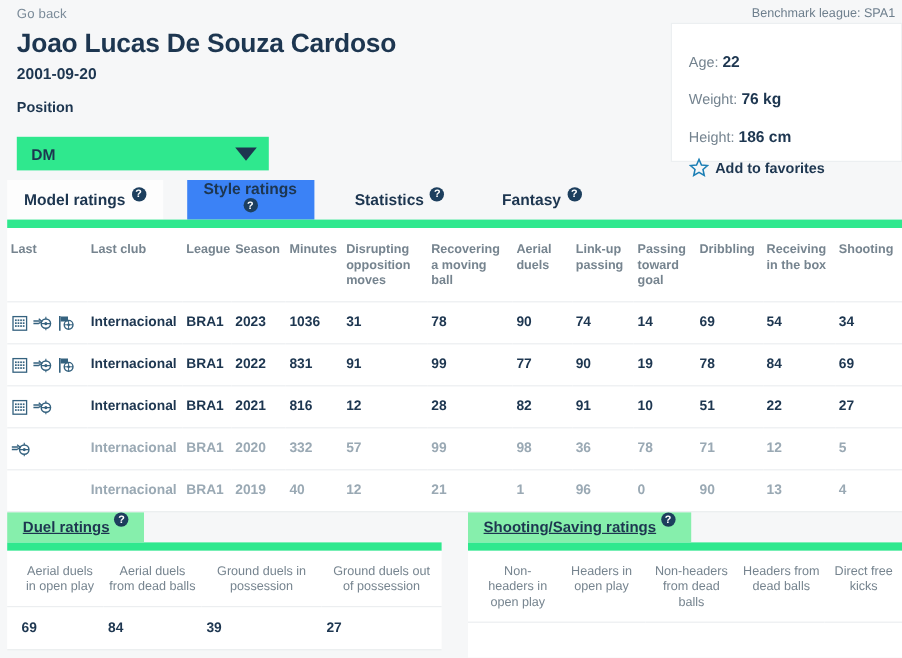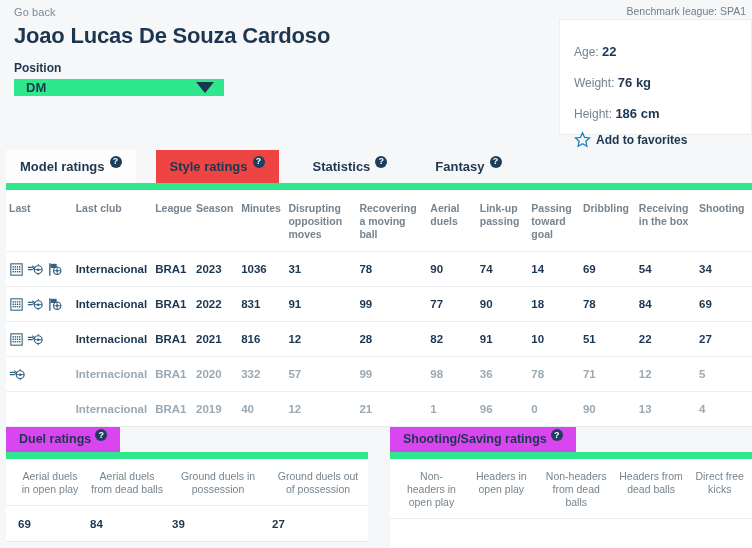--- a/index.html
+++ b/index.html
@@ -41,23 +41,23 @@
     color: #1d3650;
     margin-top: 6px;
   }
   .position-label {
     font-size: 12px;
     font-weight: bold;
     color: #1d3650;
     margin-top: 13px;
   }
   .position-select {
-    margin-top: 4px;
+    margin-top: 18px;
     width: 210px;
-    height: 17px;
+    height: 28px;
     background: #2fe88e;
     display: flex;
     align-items: center;
     justify-content: space-between;
     padding: 0 10px 0 12px;
     box-sizing: border-box;
     cursor: pointer;
   }
   .position-select .val {
     font-size: 13px;
@@ -129,21 +129,21 @@
     align-items: center;
     gap: 5px;
     padding: 0 14px;
     font-size: 13px;
     font-weight: bold;
     color: #1d3650;
     cursor: pointer;
     position: relative;
   }
   .tab.white { background: #fdfdfd; }
-  .tab.active { background: #ef4444; }
+  .tab.active { background: #3b82f6; flex-direction: column; }
   .q-badge {
     width: 12px; height: 12px;
     border-radius: 50%;
     background: #1d3f5e;
     color: #fff;
     font-size: 9px;
     font-weight: bold;
     display: inline-flex;
     align-items: center;
     justify-content: center;
@@ -210,28 +210,29 @@
 
   
   .panel {
     position: absolute;
     top: 427px;
   }
   .panel.left  { left: 6px;  width: 362px; }
   .panel.right { left: 390px; width: 362px; }
   .panel-tab {
     display: inline-flex;
-    align-items: flex-end;
+    align-items: flex-start;
     gap: 4px;
-    background: #d946ef;
+    background: #86efac;
     padding: 5px 13px 6px 13px;
     font-size: 12.5px;
     font-weight: bold;
     color: #1d3650;
     cursor: pointer;
+    text-decoration: underline;
   }
   .panel-bar { height: 7px; background: #2fe88e; }
   .panel-body { background: #fff; border-bottom: 1px solid #e8ebed; }
   table.mini {
     width: 100%;
     border-collapse: collapse;
     table-layout: fixed;
   }
   table.mini th {
     font-size: 10.5px;
@@ -251,20 +252,21 @@
     height: 15px;
   }
   table.mini th:first-child, table.mini td:first-child { padding-left: 12px; }
 </style>
 </head>
 <body>
 
 <div class="header">
   <div class="go-back">Go back</div>
   <div class="player-name">Joao Lucas De Souza Cardoso</div>
+  <div class="player-dob">2001-09-20</div>
   <div class="position-label">Position</div>
   <div class="position-select">
     <span class="val">DM</span>
     <span class="caret-down"></span>
   </div>
 </div>
 
 <div class="benchmark">Benchmark league: SPA1</div>
 <div class="info-card">
   <div class="info-row">
@@ -413,21 +415,21 @@
               <path d="M12.2 6 L12.2 14.8 M7.8 10.4 L16.6 10.4" stroke="#35627f" stroke-width="1"></path>
             </svg></td>
           <td class="club">Internacional</td>
           <td class="club">BRA1</td>
           <td>2022</td>
           <td>831</td>
           <td>91</td>
           <td>99</td>
           <td>77</td>
           <td>90</td>
-          <td>18</td>
+          <td>19</td>
           <td>78</td>
           <td>84</td>
           <td>69</td>
         </tr>
         <tr>
           <td class="icon-cell"><svg width="15" height="15" viewBox="0 0 18 18">
               <rect x="2.2" y="2.2" width="13.6" height="13.6" fill="none" stroke="#35627f" stroke-width="1.3"></rect>
               <rect x="4.2" y="5" width="1.7" height="1.7" fill="#35627f"></rect>
               <rect x="6.800000000000001" y="5" width="1.7" height="1.7" fill="#35627f"></rect>
               <rect x="9.4" y="5" width="1.7" height="1.7" fill="#35627f"></rect>

